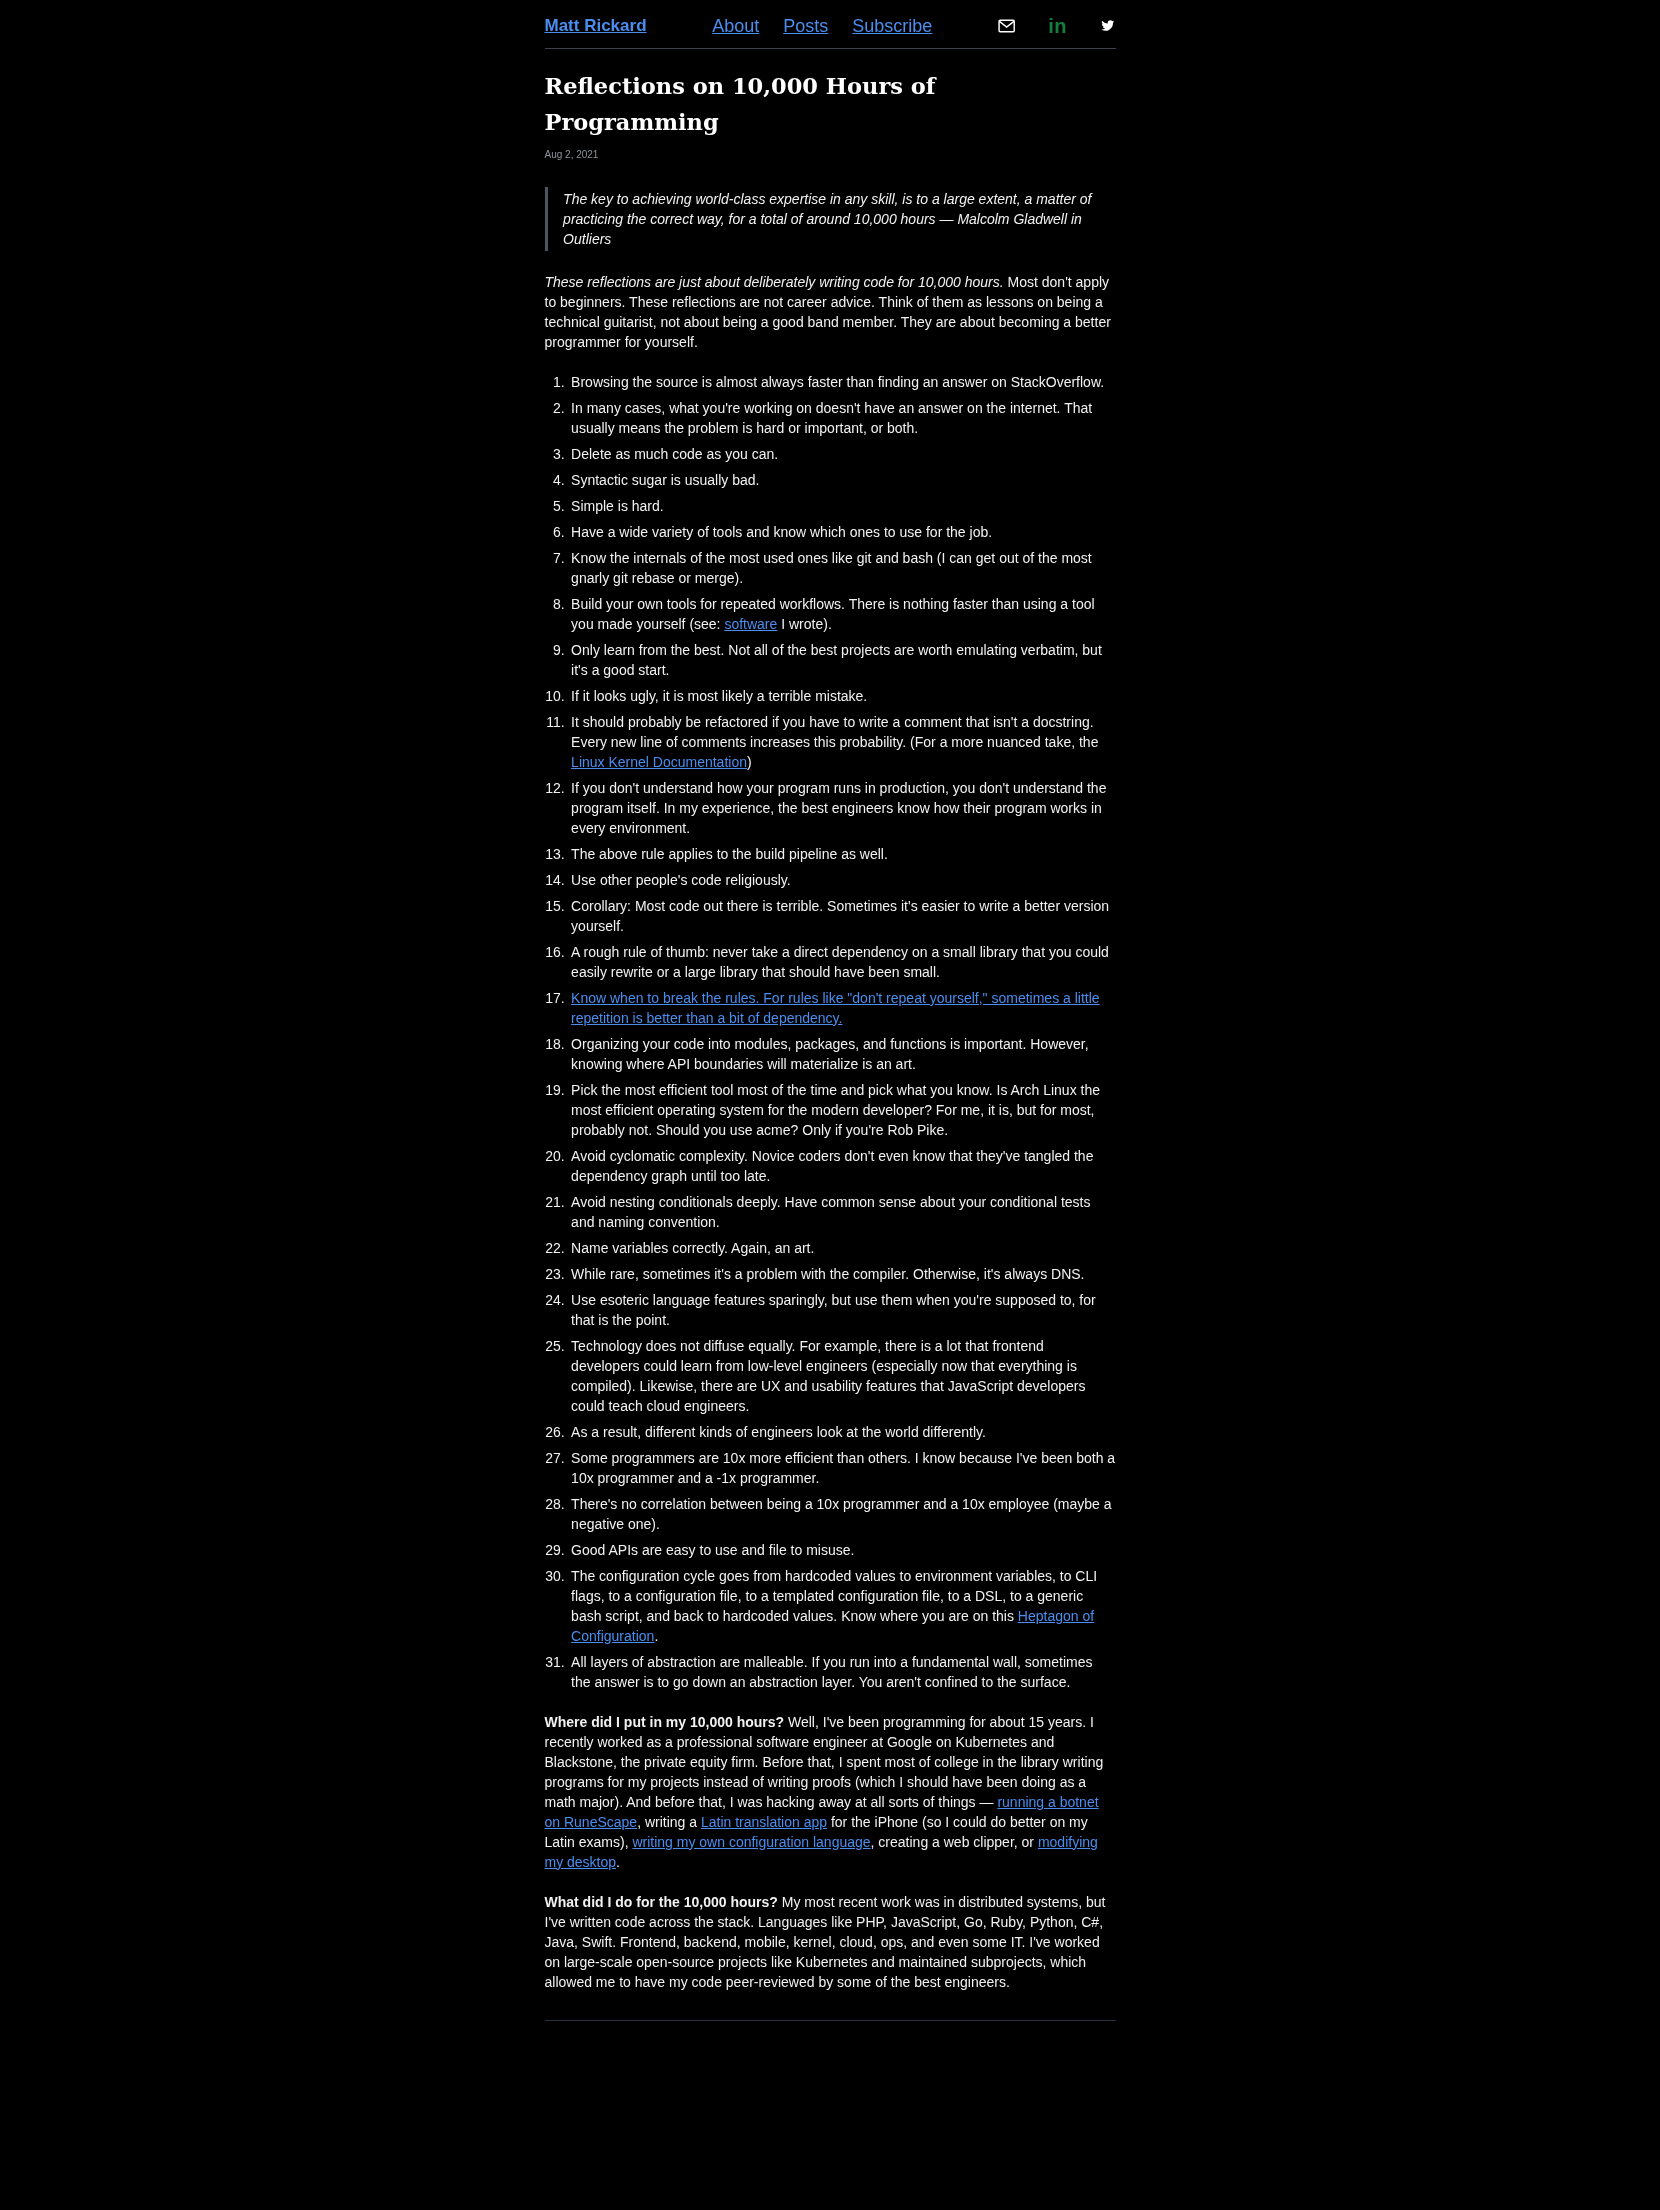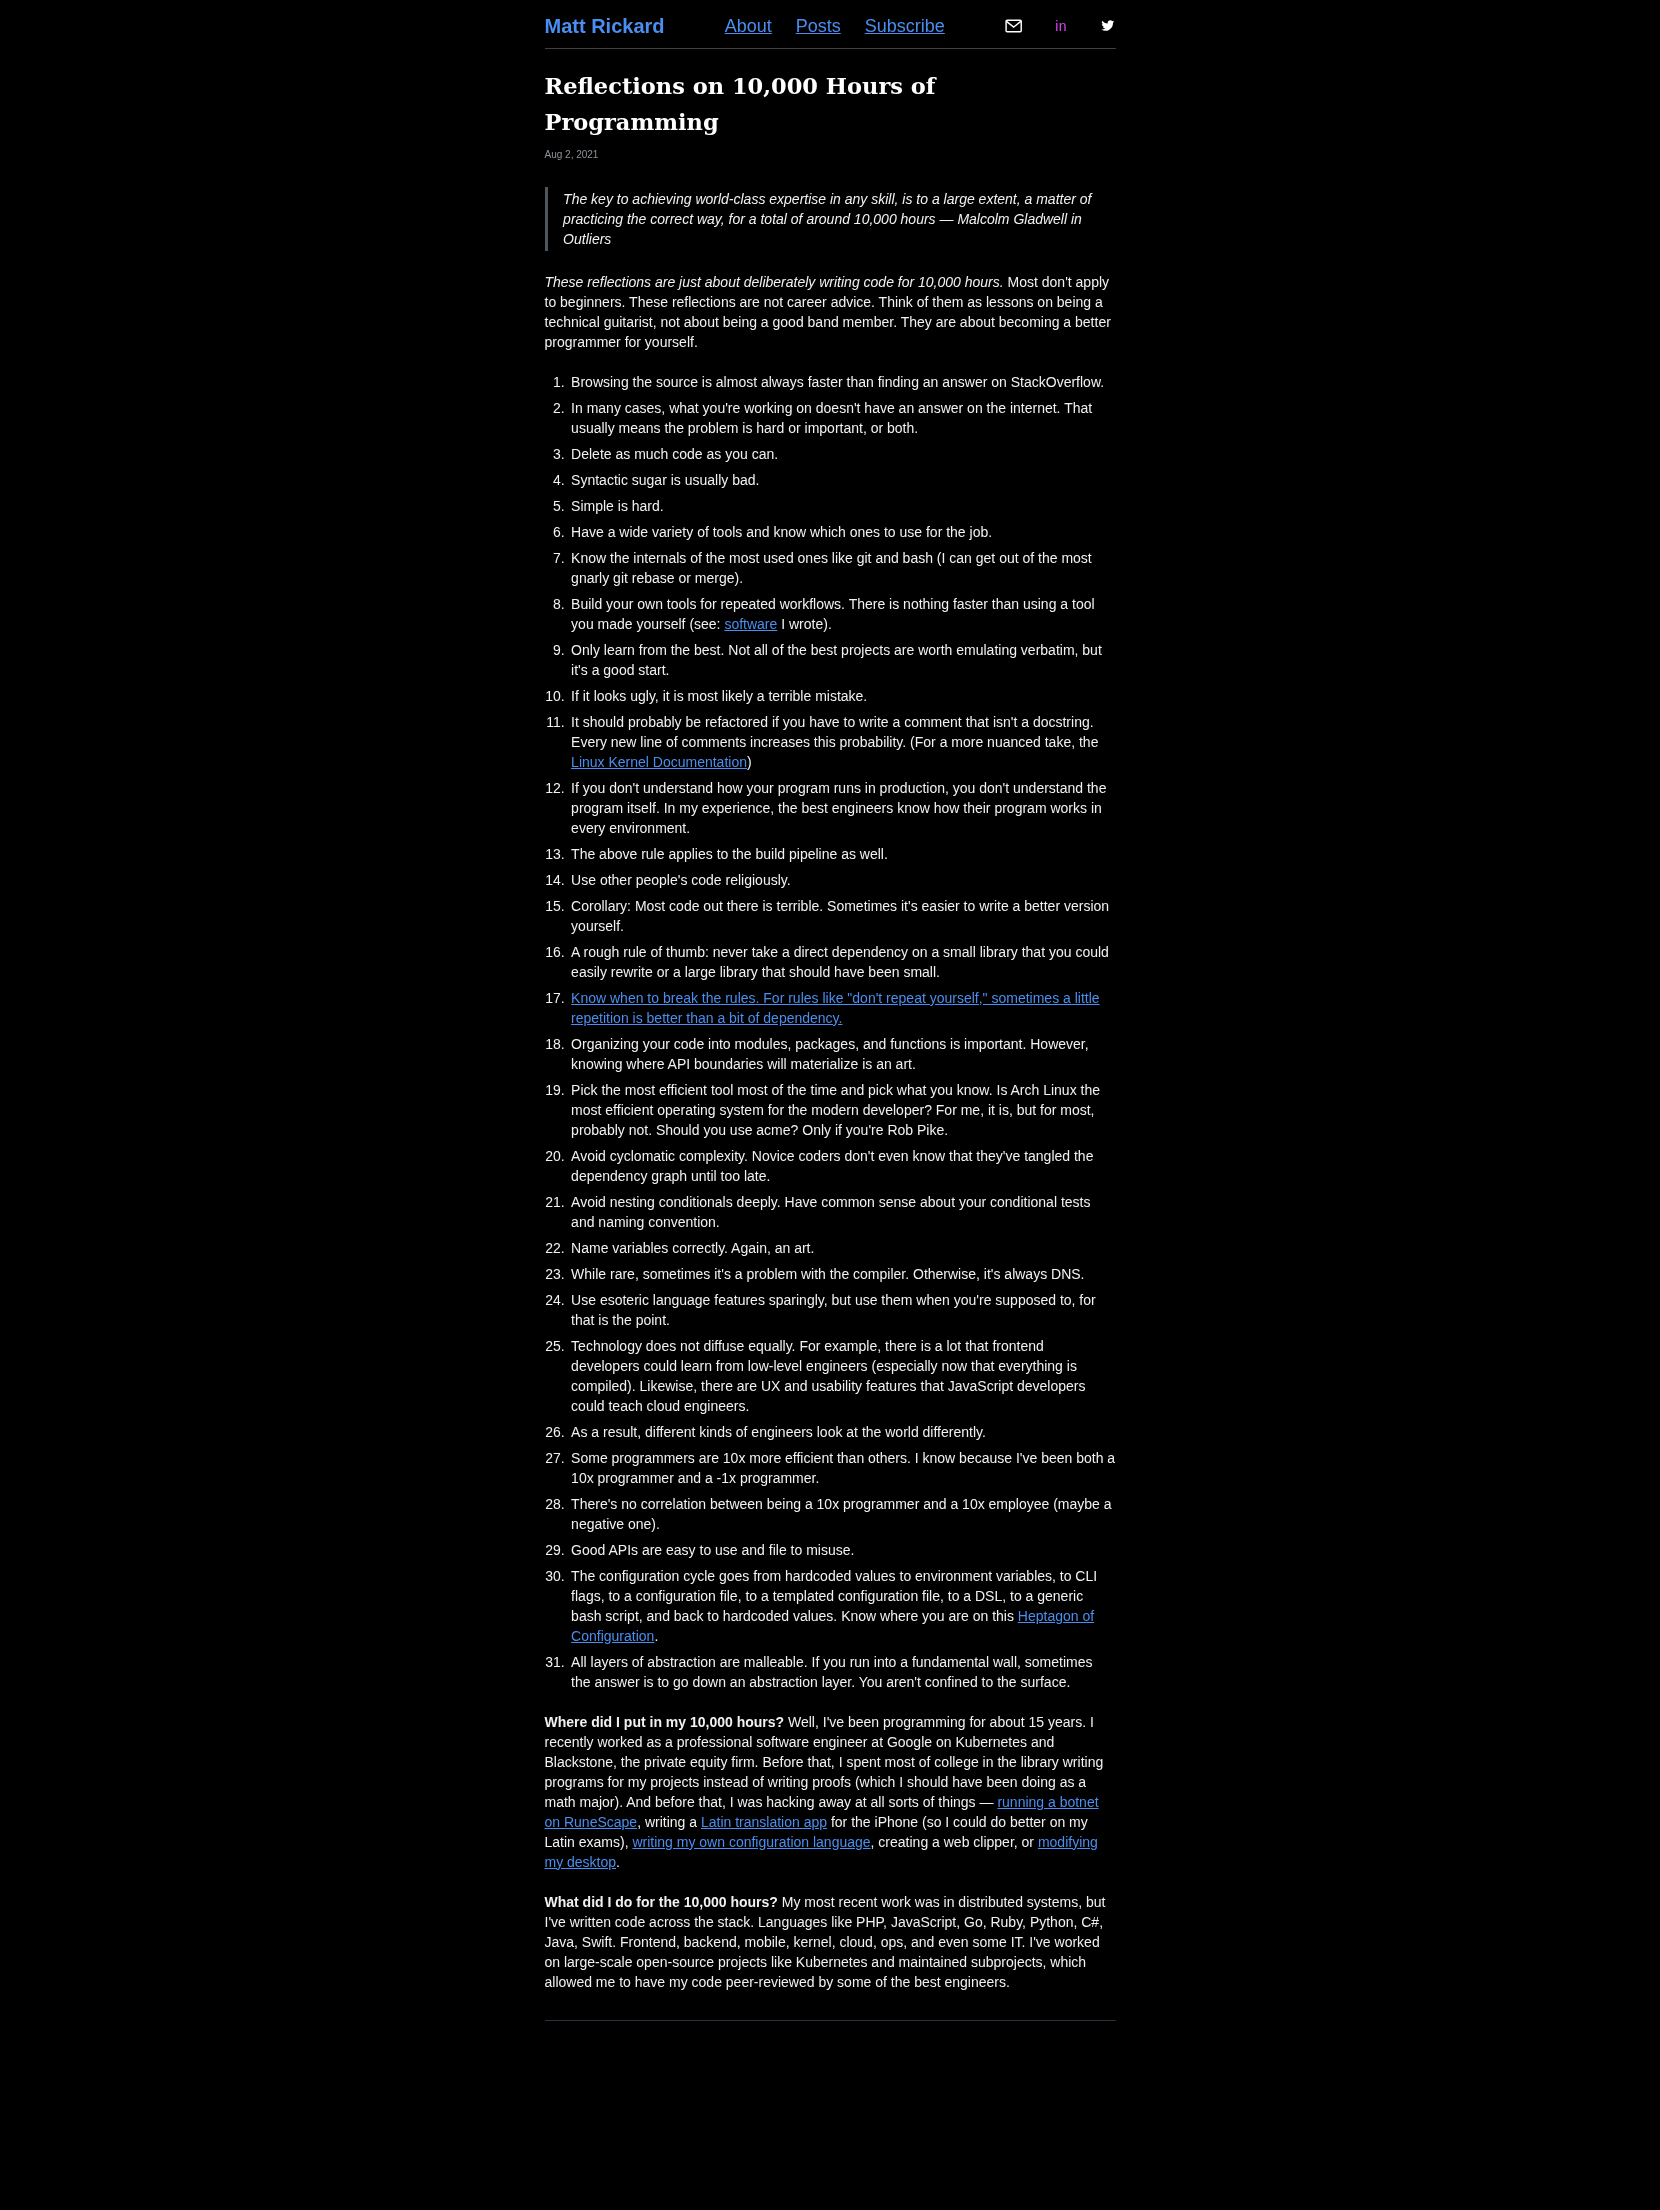--- a/index.html
+++ b/index.html
@@ -29,34 +29,35 @@
   }
   
   .site-header{
     display:flex;
     align-items:center;
     justify-content:space-between;
     padding:5.2px 0 12px 0;
   }
   .site-name{
     font-weight:bold;
-    font-size:20px;
+    font-size:17px;
     color:var(--accent);
+    text-decoration:underline;
     cursor:pointer;
   }
   .site-nav{display:flex;gap:24px;}
   .site-nav a{
     color:var(--accent);
     text-decoration:underline;
     font-size:18px;
     cursor:pointer;
   }
   .header-icons{display:flex;gap:33px;align-items:center;}
   .header-icons a{display:flex;align-items:center;cursor:pointer;color:#ffffff;text-decoration:none;}
-  .linkedin-glyph{font-weight:normal;font-size:14px;color:#d946ef;letter-spacing:0.4px;}
+  .linkedin-glyph{font-weight:bold;font-size:20px;color:#15803d;letter-spacing:0.4px;}
   hr.rule{
     border:none;
     border-top:0.9px solid var(--divider);
     height:0;
   }
   hr.rule-footer{border-top:0.9px solid var(--footer-divider);}
   
   .article{padding-top:19px;}
   h1.post-title{
     font-family:"DejaVu Serif","Liberation Serif",serif;

